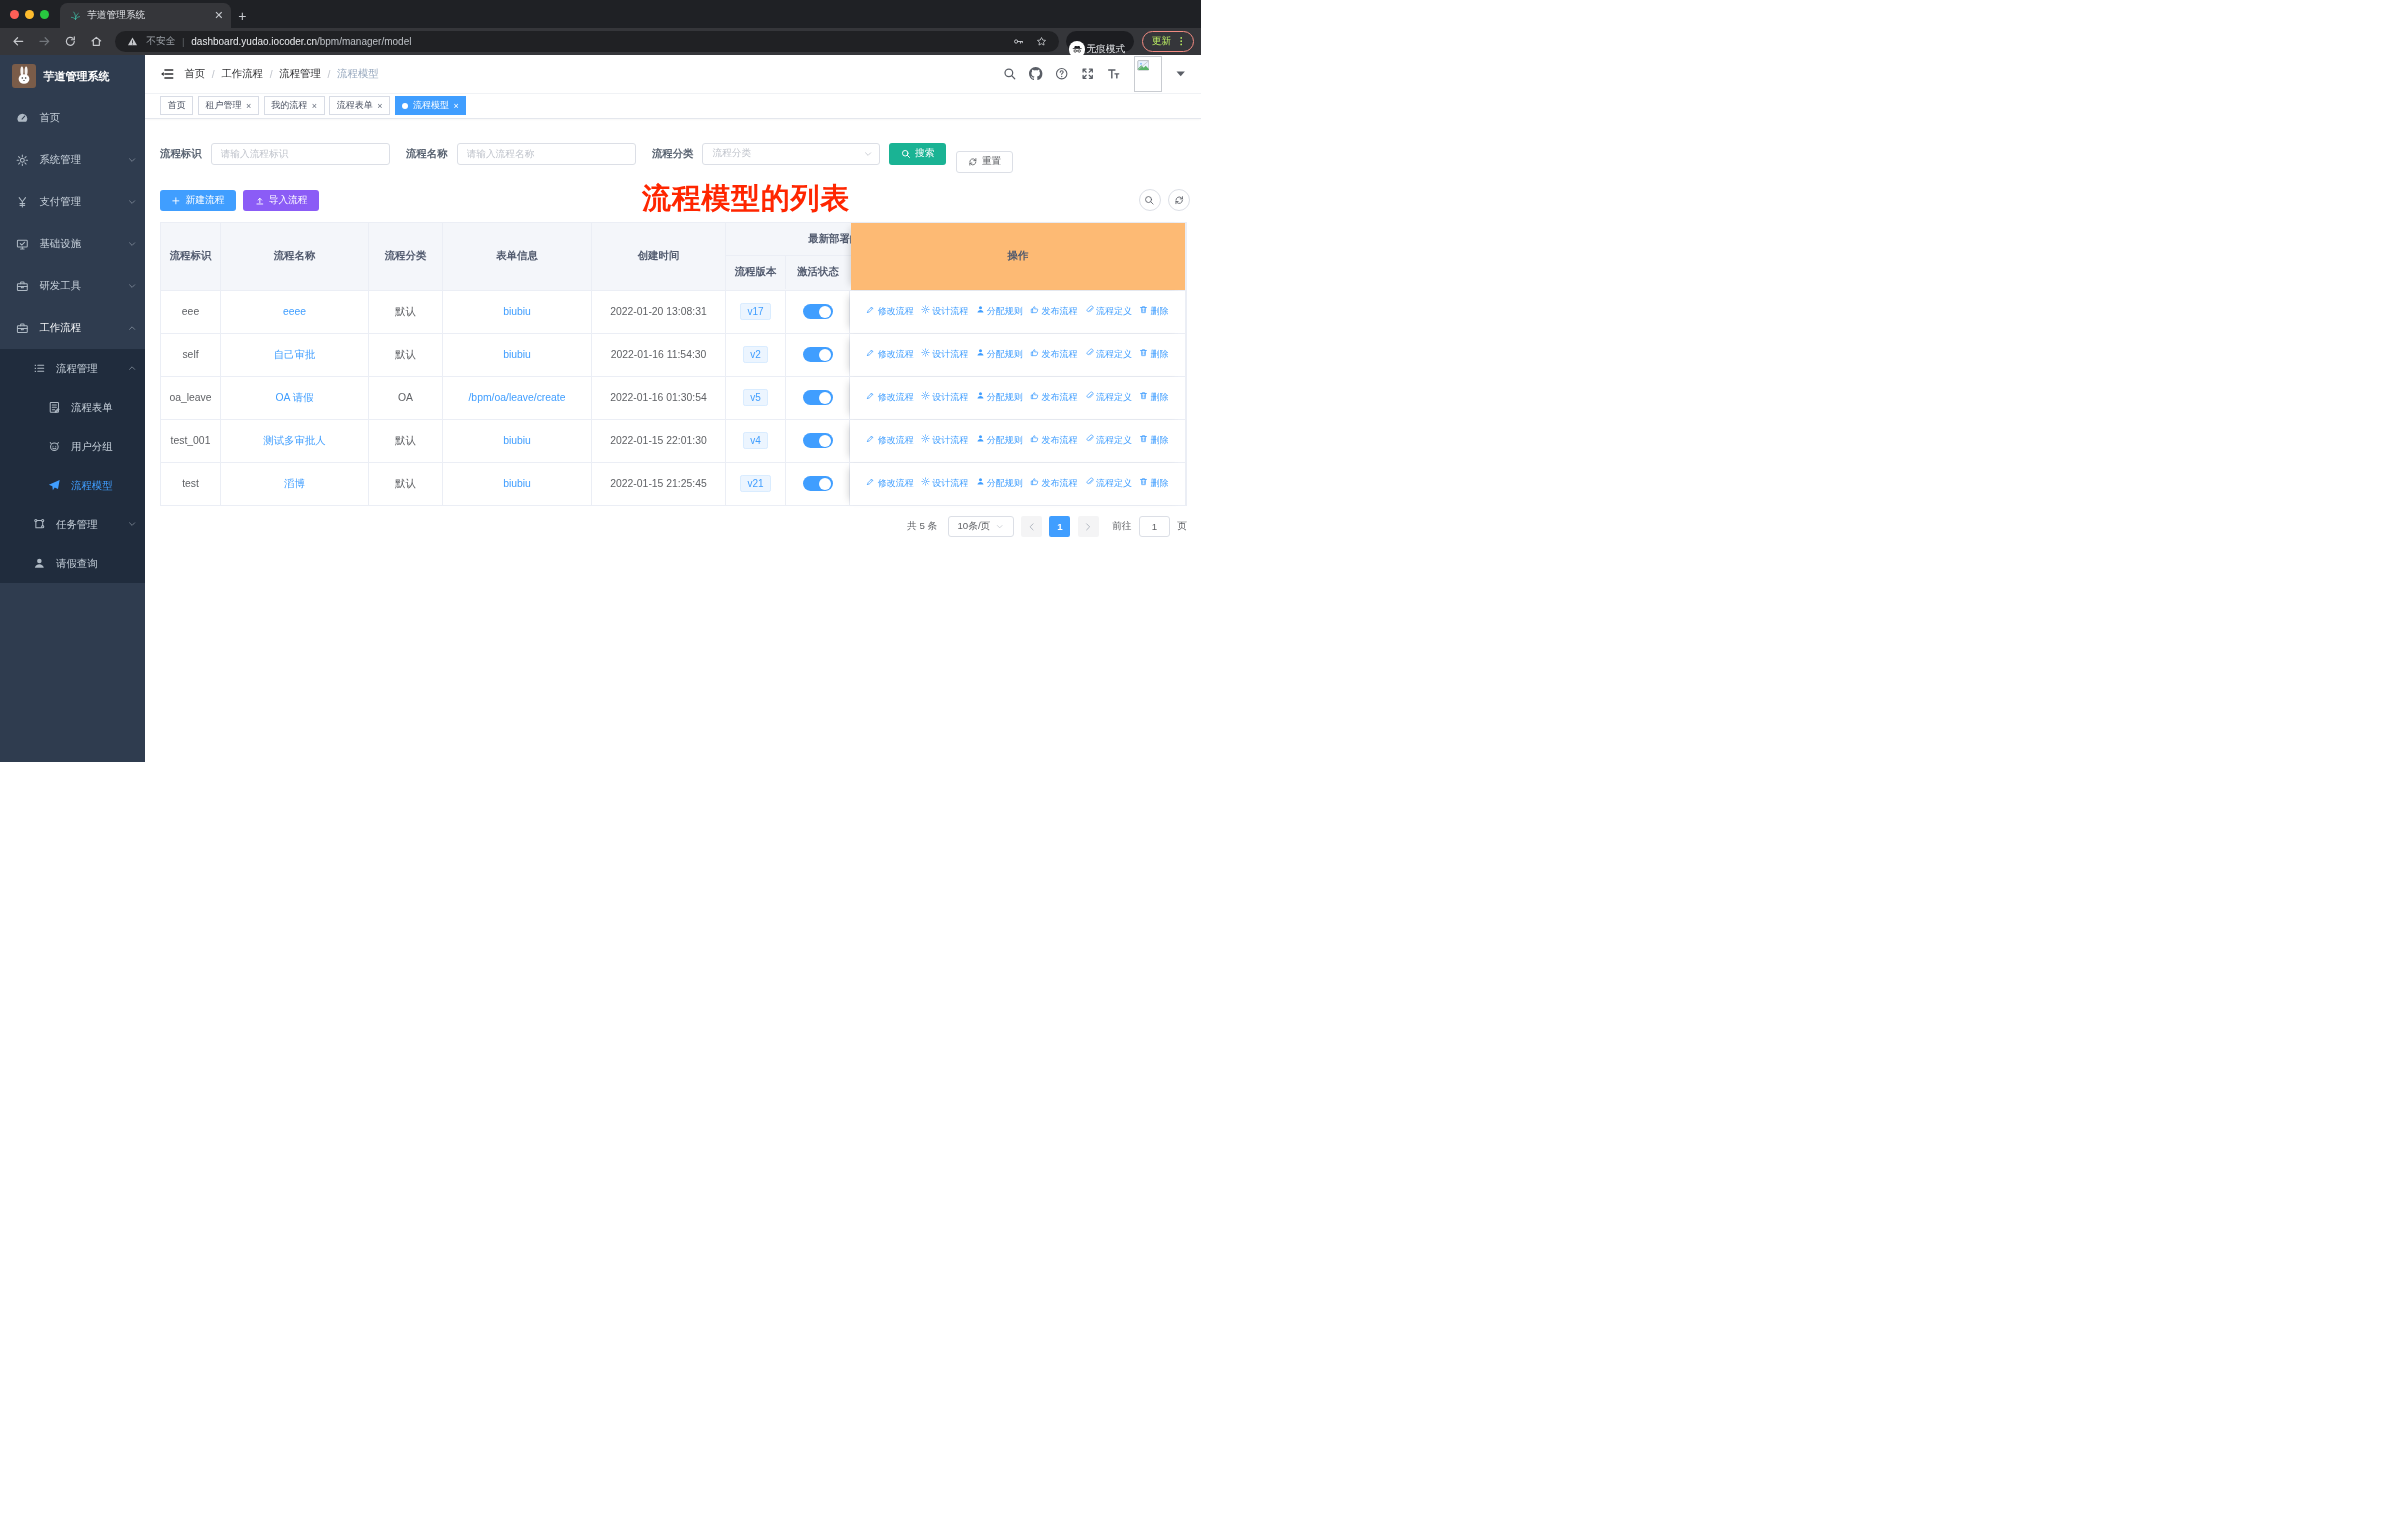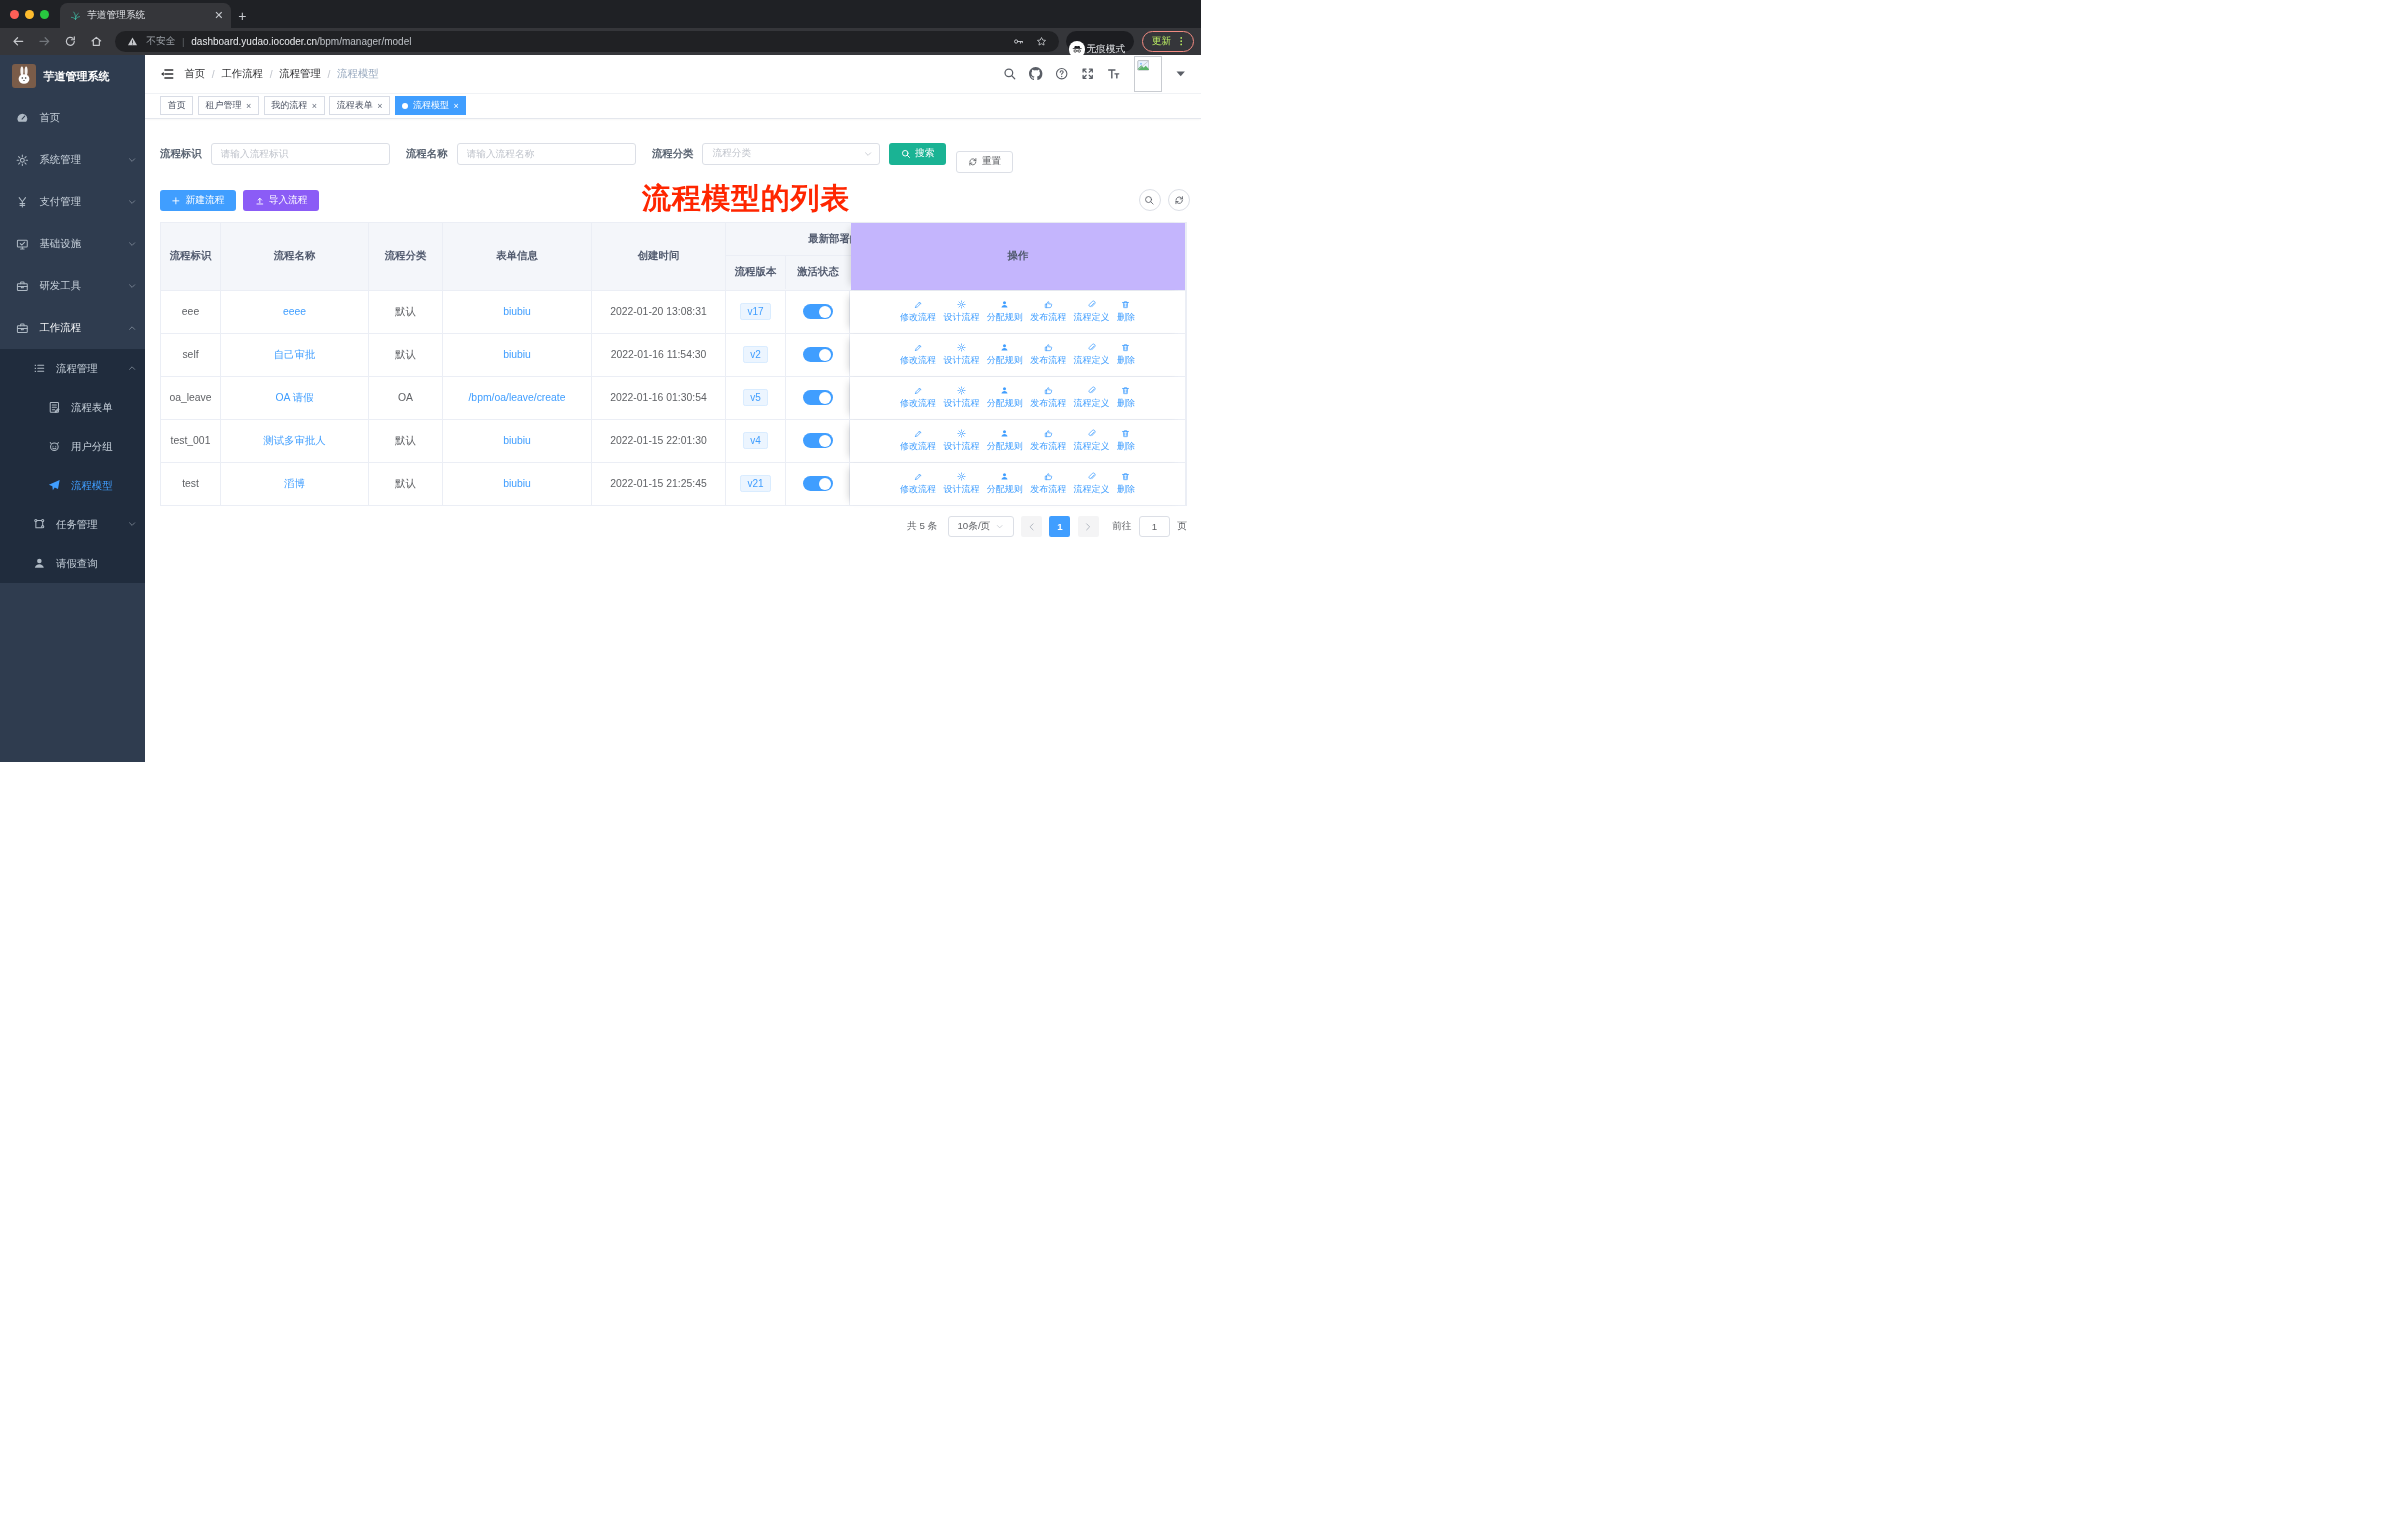--- a/index.html
+++ b/index.html
@@ -92,29 +92,29 @@
   .th, .td { border-right:0.7px solid #ebeef5; display:flex; align-items:center; justify-content:center; text-align:center; }
   .c-id{width:60px;flex:none}.c-name{width:148px;flex:none}.c-cat{width:74px;flex:none}
   .c-form{width:149px;flex:none}.c-time{width:134px;flex:none}
   .c-ver{width:60px;flex:none}.c-state{width:64px;flex:none}
   .thead .th { height:67px; }
   .th-group { width:125px; flex:none; display:flex; flex-direction:column; }
   .group-top { height:33px; border-bottom:0.7px solid #ebeef5; position:relative; overflow:hidden; }
   .group-label { position:absolute; left:0; top:0; width:258px; height:33px; display:flex; align-items:center; justify-content:center; white-space:nowrap; }
   .group-bottom { display:flex; height:33px; }
   .group-bottom .th { height:33px; }
-  .c-actions { flex:1; background:#c4b5fd; box-shadow:-6px 0 7.4px -4.5px rgba(0,0,0,.18); position:relative; z-index:2; }
+  .c-actions { flex:1; background:#fdba74; box-shadow:-6px 0 7.4px -4.5px rgba(0,0,0,.18); position:relative; z-index:2; }
   .trow { display:flex; border-top:0.7px solid #ebeef5; background:#fff; }
   .trow .td { height:42px; }
   .td.c-actions { background:#fff; justify-content:center; padding:0 4.5px; gap:7.4px; font-size:9px; }
   a.cell-link { color:#409eff; text-decoration:none; }
   .ver-tag { display:inline-block; padding:1.5px 6.7px; font-size:10px; line-height:12px; border-radius:2.2px; background:#ecf5ff; border:0.7px solid #d9ecff; color:#409eff; }
   .switch { width:30px; height:15px; border-radius:7.4px; background:#409eff; position:relative; }
   .switch::after { content:''; position:absolute; right:1.5px; top:1.5px; width:12px; height:12px; border-radius:50%; background:#fff; }
-  .act-link { color:#409eff; display:inline-flex; align-items:center; gap:2.2px; white-space:nowrap; cursor:default;flex-direction:column; }
+  .act-link { color:#409eff; display:inline-flex; align-items:flex-start; gap:2.2px; white-space:nowrap; cursor:default; }
   .act-link .icon { font-size:9px; }
 
   
   .pager { margin-top:10.4px; display:flex; align-items:center; justify-content:flex-end; gap:7.4px; font-size:9.7px; color:#606266; width:1027px; }
   .pg-total { margin-right:3px; }
   .pg-size { width:66px; height:21px; border:0.7px solid #dcdfe6; border-radius:3px; display:flex; align-items:center; justify-content:center; gap:6px; color:#606266; }
   .pg-size .chev { color:#c0c4cc; font-size:7.4px; }
   .pg-btn { width:21px; height:21px; border-radius:2.2px; background:#f4f4f5; color:#b0b6bf; display:flex; align-items:center; justify-content:center; font-size:9.7px; }
   .pg-page { width:21px; height:21px; border-radius:2.2px; background:#409eff; color:#fff; display:flex; align-items:center; justify-content:center; font-weight:bold; }
   .pg-goto-input { width:31px; height:21px; border:0.7px solid #dcdfe6; border-radius:3px; text-align:center; font-size:9.7px; color:#606266; font-family:inherit; }

